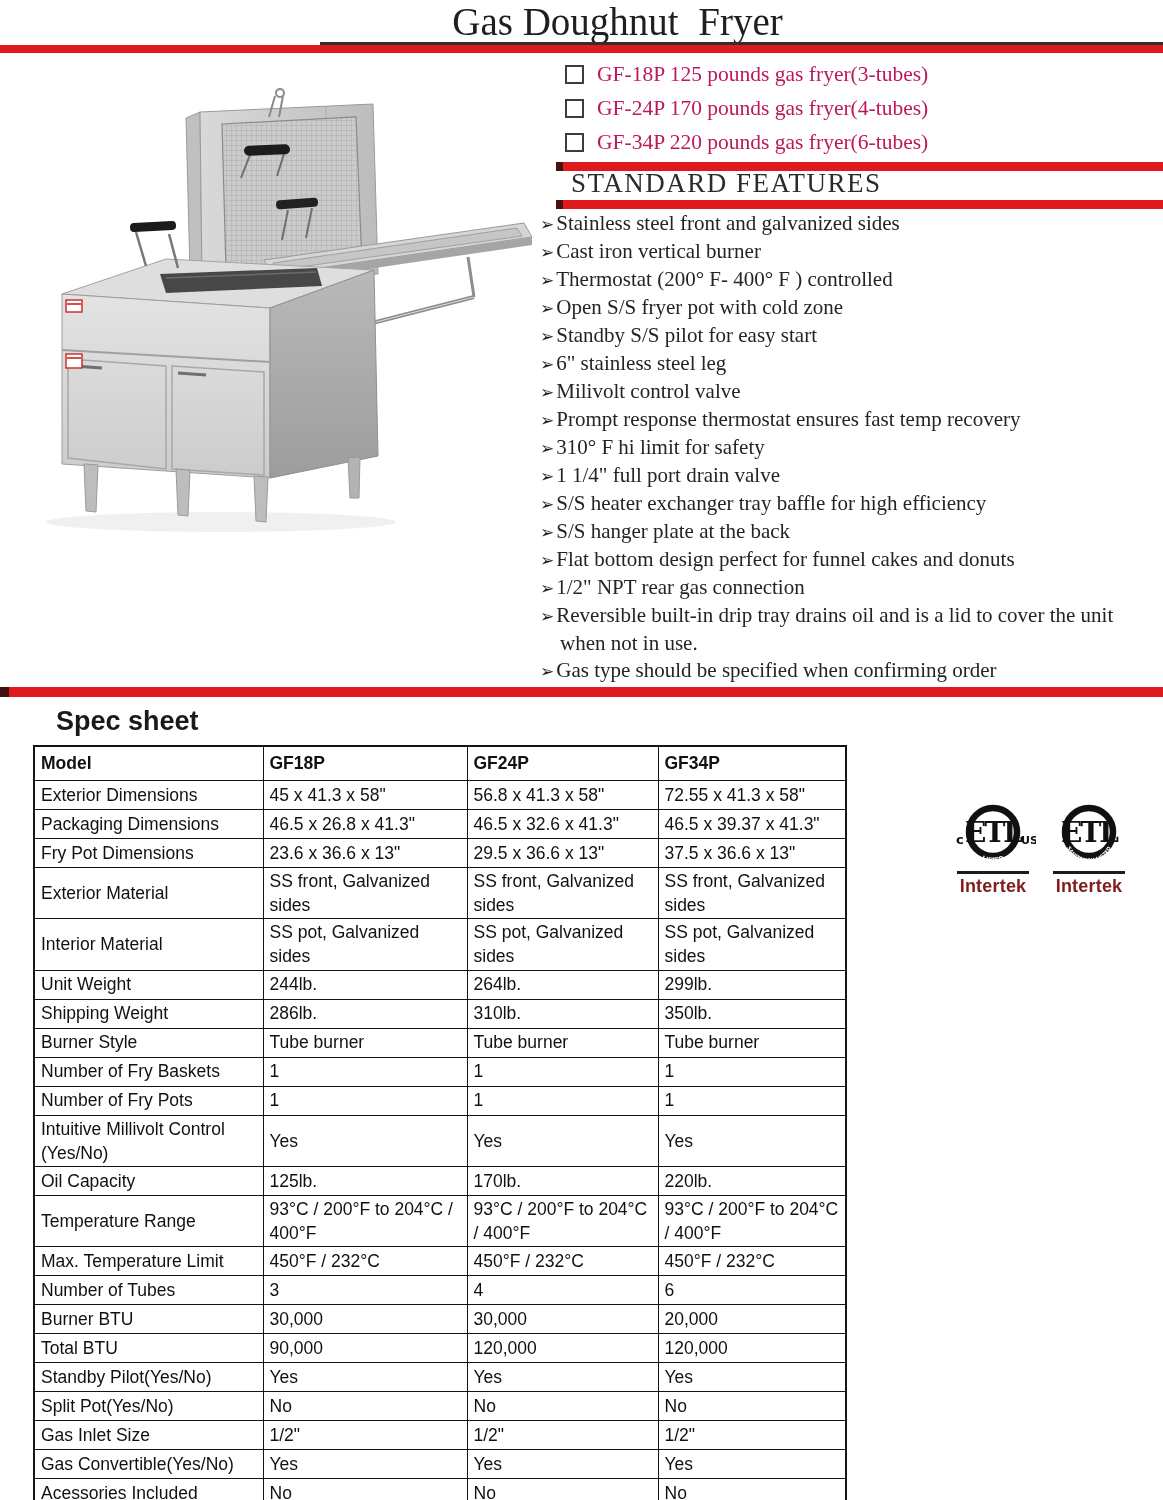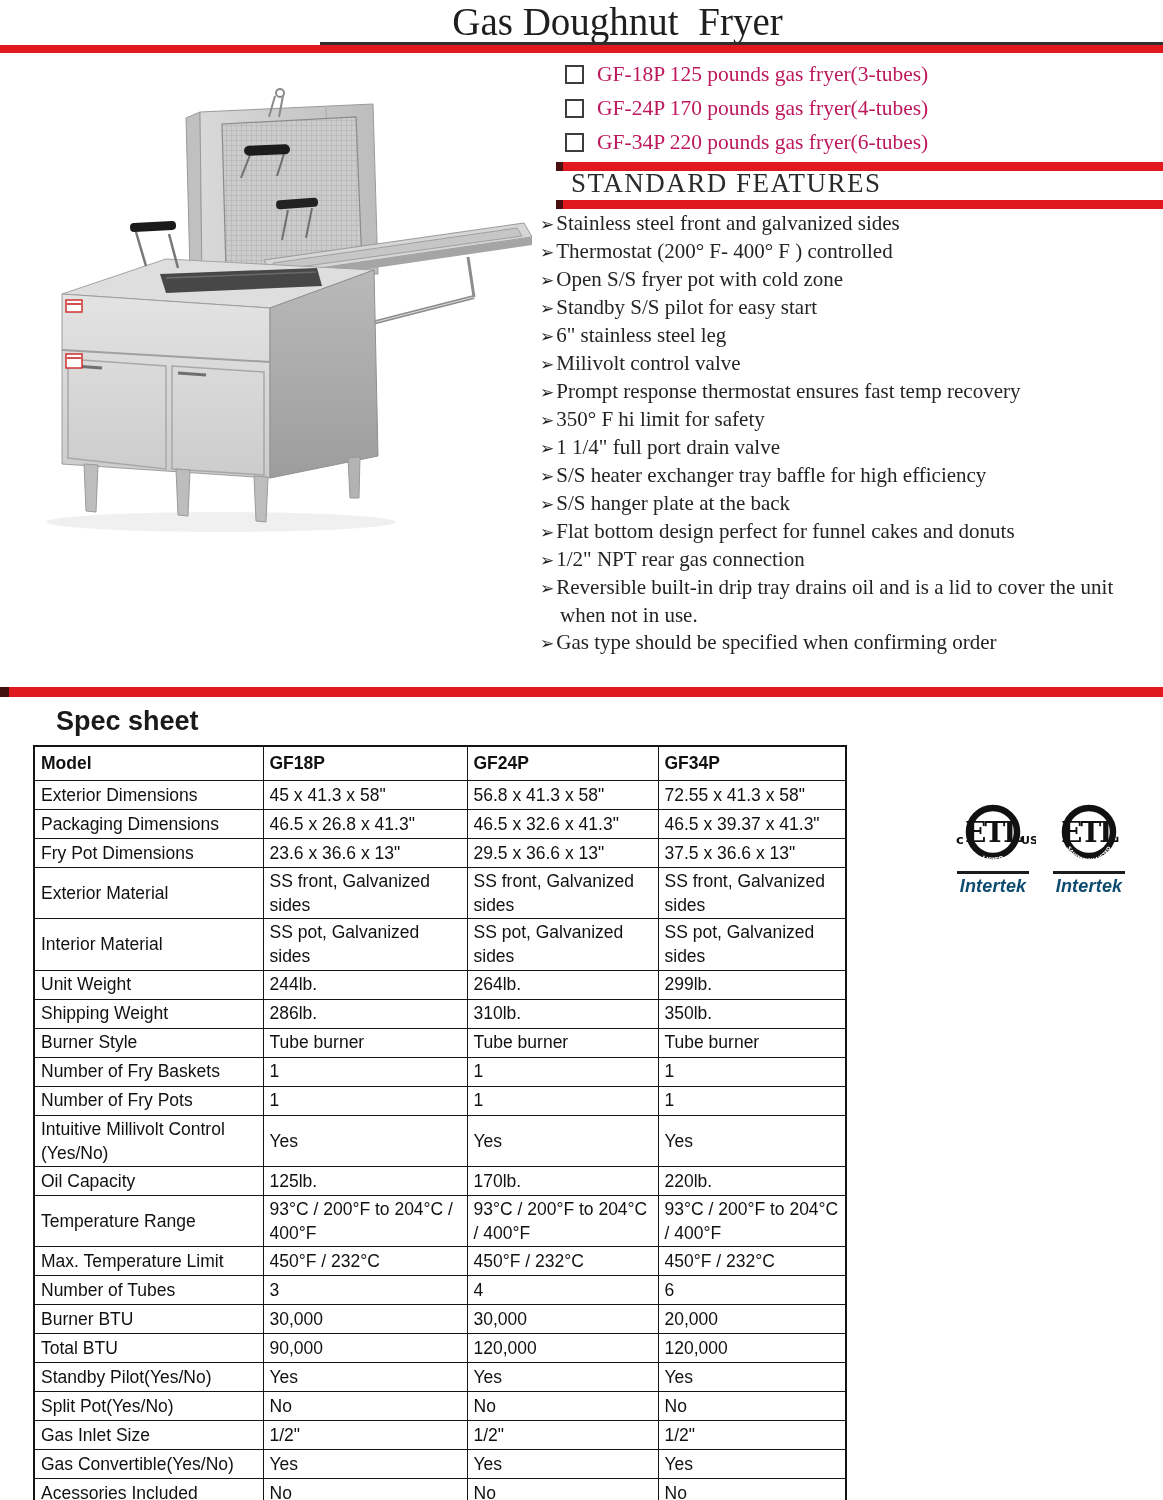--- a/index.html
+++ b/index.html
@@ -43,21 +43,21 @@
     border:2px solid #141414;}
   .spec-table th,.spec-table td{border:1.5px solid #141414;padding:1px 4px 1px 6px;
     text-align:left;vertical-align:middle;line-height:1.38;overflow:hidden;}
   .spec-table th{font-weight:bold;height:31px;}
   .spec-table td{height:26px;}
 
   
   .certs{position:absolute;left:950px;top:800px;display:flex;gap:10px;}
   .cert{width:86px;text-align:center;font-family:"Liberation Sans",sans-serif;}
   .cert-line{border-top:3px solid #1c1c1c;margin:1px 7px 2px 7px;}
-  .cert-name{font-size:18px;font-weight:bold;color:#0c4a6e;letter-spacing:0.2px;font-style:italic;}
+  .cert-name{font-size:18px;font-weight:bold;color:#7f1d1d;letter-spacing:0.2px;}
 
   
   .product{position:absolute;left:26px;top:60px;width:512px;height:520px;}
 </style>
 </head>
 <body>
 
 <div class="doc-title">Gas Doughnut  Fryer</div>
 <div class="rule-top"></div>
 
@@ -154,39 +154,42 @@
 
 <div class="feat-rule feat-rule-1"></div>
 <div class="feat-heading">STANDARD FEATURES</div>
 <div class="feat-rule feat-rule-2"></div>
 
 <div class="features">
   <div class="feature">
     <span class="bullet">➢</span><span>Stainless steel front and galvanized sides</span>
   </div>
     <div class="feature">
+    <span class="bullet">➢</span><span>Cast iron vertical burner</span>
+  </div>
+    <div class="feature">
     <span class="bullet">➢</span><span>Thermostat (200° F- 400° F ) controlled</span>
   </div>
     <div class="feature">
     <span class="bullet">➢</span><span>Open S/S fryer pot with cold zone</span>
   </div>
     <div class="feature">
     <span class="bullet">➢</span><span>Standby S/S pilot for easy start</span>
   </div>
     <div class="feature">
     <span class="bullet">➢</span><span>6" stainless steel leg</span>
   </div>
     <div class="feature">
     <span class="bullet">➢</span><span>Milivolt control valve</span>
   </div>
     <div class="feature">
     <span class="bullet">➢</span><span>Prompt response thermostat ensures fast temp recovery</span>
   </div>
     <div class="feature">
-    <span class="bullet">➢</span><span>350° F hi limit for safety</span>
+    <span class="bullet">➢</span><span>310° F hi limit for safety</span>
   </div>
     <div class="feature">
     <span class="bullet">➢</span><span>1 1/4" full port drain valve</span>
   </div>
     <div class="feature">
     <span class="bullet">➢</span><span>S/S heater exchanger tray baffle for high efficiency</span>
   </div>
     <div class="feature">
     <span class="bullet">➢</span><span>S/S hanger plate at the back</span>
   </div>

